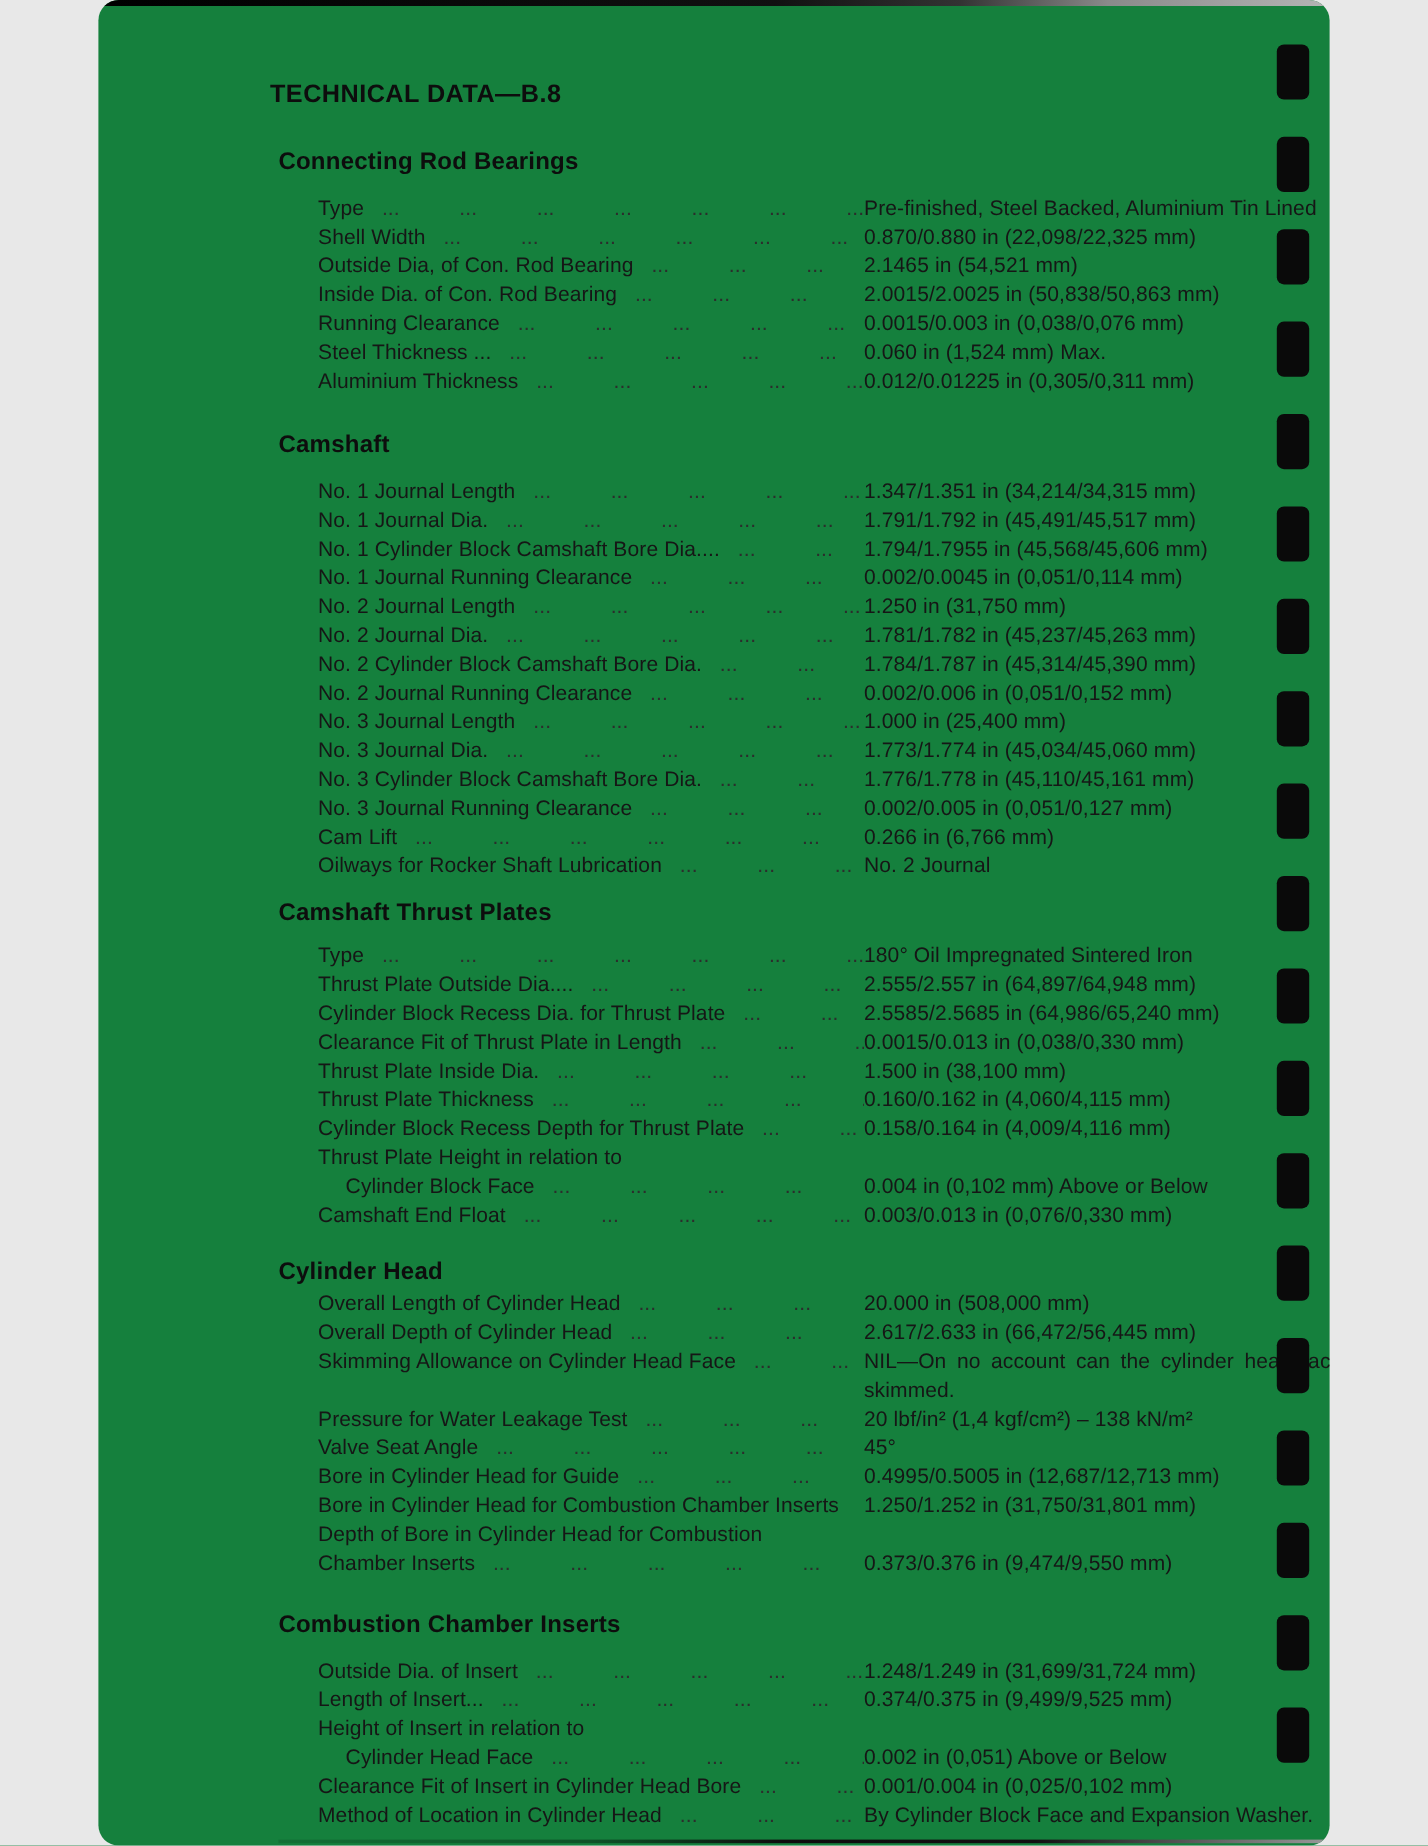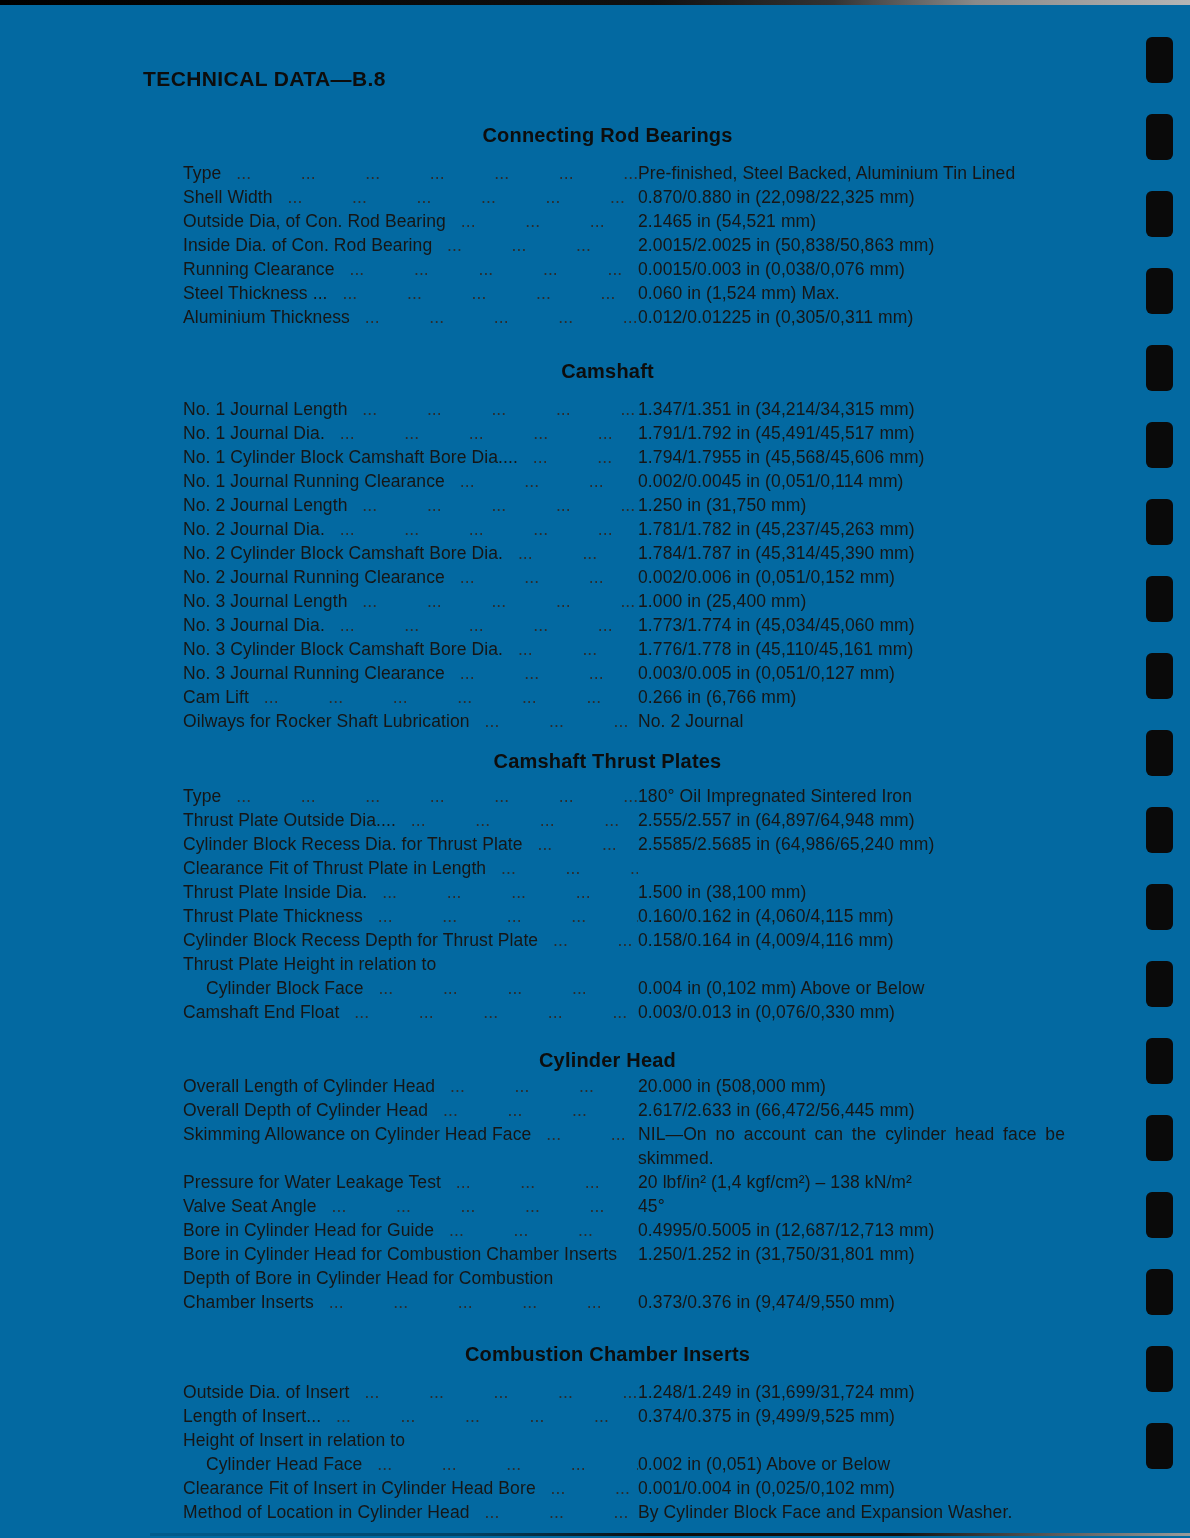--- a/index.html
+++ b/index.html
@@ -1,24 +1,25 @@
 <!DOCTYPE html>
 <html><head>
 <meta charset="utf-8">
 <style>
   html,body{margin:0;padding:0;}
   body{background:#e8e8e8;}
   .page{
     position:relative;
-    width:1190px;height:1538px;
+    width:1026px;height:1538px;
     margin:0 auto;
-    background:#0369a1;
+    background:#15803d;
     overflow:hidden;
     font-family:"Liberation Sans","DejaVu Sans",sans-serif;
     color:#161616;
+    border-radius:17px;
   }
   .top-rule{
     position:absolute;top:0;left:0;width:100%;height:5px;
     background:linear-gradient(90deg,#000 0%,#111 55%,#333 70%,#8a8a8a 82%,#b5b5b5 100%);
   }
   .bottom-rule{
     position:absolute;bottom:2px;left:150px;right:0;height:3px;
     background:linear-gradient(90deg,rgba(0,0,0,0.12) 0%,rgba(0,0,0,0.35) 30%,#0d0d0d 48%,#111 72%,#555 86%,#9a9a9a 100%);
   }
   .marks{
@@ -30,21 +31,21 @@
     background:#0a0a0a;border-radius:6px;
   }
   .content{margin-left:150px;width:915px;}
   .doc-title{
     margin:67px 0 0 -7px;
     font-size:21px;font-weight:700;letter-spacing:0.4px;color:#0d0d0d;
   }
   .section{margin-top:32px;}
   .section h2{
     margin:0 0 14px 0;
-    font-size:20px;font-weight:700;letter-spacing:0.2px;color:#0d0d0d;text-align:center;
+    font-size:20px;font-weight:700;letter-spacing:0.2px;color:#0d0d0d;
   }
   
   .section:nth-of-type(1){margin-top:33px;}
   .section:nth-of-type(2){margin-top:31px;}
   .section:nth-of-type(3){margin-top:17px;}
   .section:nth-of-type(3) h2{margin-bottom:11px;margin-top:16px;}
   .section:nth-of-type(4){margin-top:25px;}
   .section:nth-of-type(4) h2{margin-bottom:2px;}
   .section:nth-of-type(5){margin-top:29px;}
 
@@ -224,21 +225,21 @@
             <span class="label">No. 3 Cylinder Block Camshaft Bore Dia.</span>
             <span class="leader"></span>
           </div>
           <span class="value">1.776/1.778 in (45,110/45,161 mm)</span>
         </div>
       <div class="row">
           <div class="lcell">
             <span class="label">No. 3 Journal Running Clearance</span>
             <span class="leader"></span>
           </div>
-          <span class="value">0.003/0.005 in (0,051/0,127 mm)</span>
+          <span class="value">0.002/0.005 in (0,051/0,127 mm)</span>
         </div>
       <div class="row">
           <div class="lcell">
             <span class="label">Cam Lift</span>
             <span class="leader"></span>
           </div>
           <span class="value">0.266 in (6,766 mm)</span>
         </div>
       <div class="row">
           <div class="lcell">
@@ -270,20 +271,21 @@
             <span class="label">Cylinder Block Recess Dia. for Thrust Plate</span>
             <span class="leader"></span>
           </div>
           <span class="value">2.5585/2.5685 in (64,986/65,240 mm)</span>
         </div>
       <div class="row">
           <div class="lcell">
             <span class="label">Clearance Fit of Thrust Plate in Length</span>
             <span class="leader"></span>
           </div>
+          <span class="value">0.0015/0.013 in (0,038/0,330 mm)</span>
         </div>
       <div class="row">
           <div class="lcell">
             <span class="label">Thrust Plate Inside Dia.</span>
             <span class="leader"></span>
           </div>
           <span class="value">1.500 in (38,100 mm)</span>
         </div>
       <div class="row">
           <div class="lcell">

